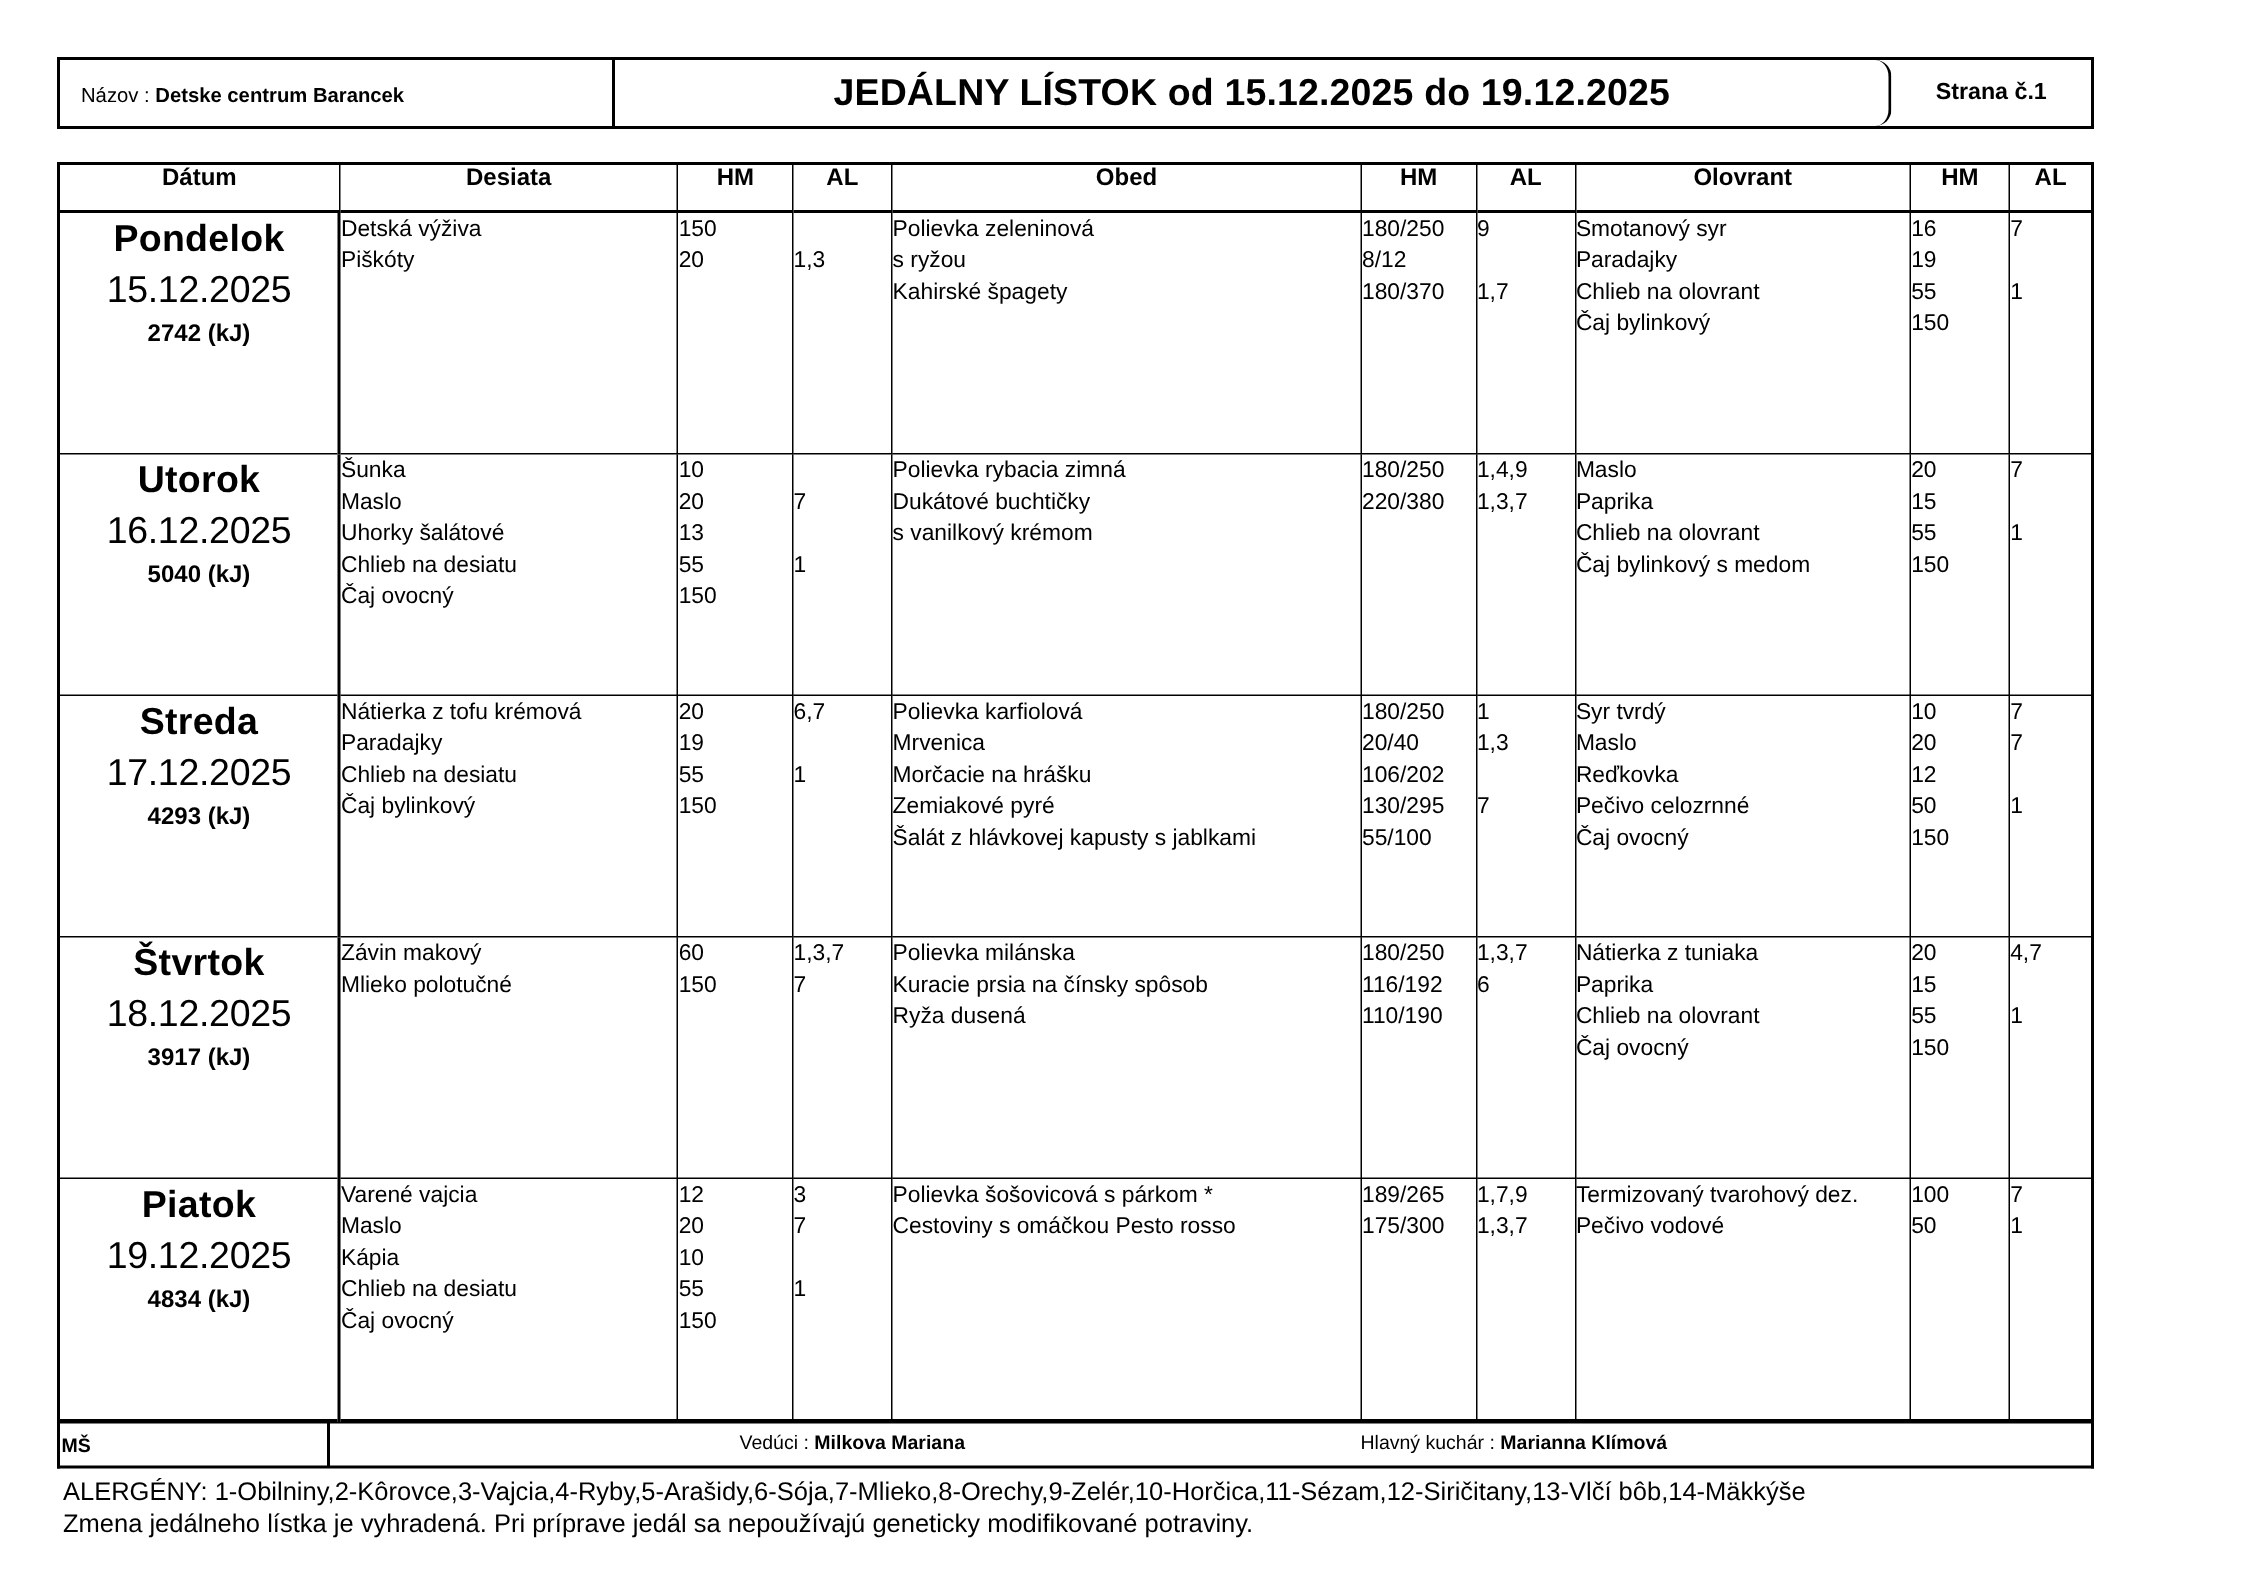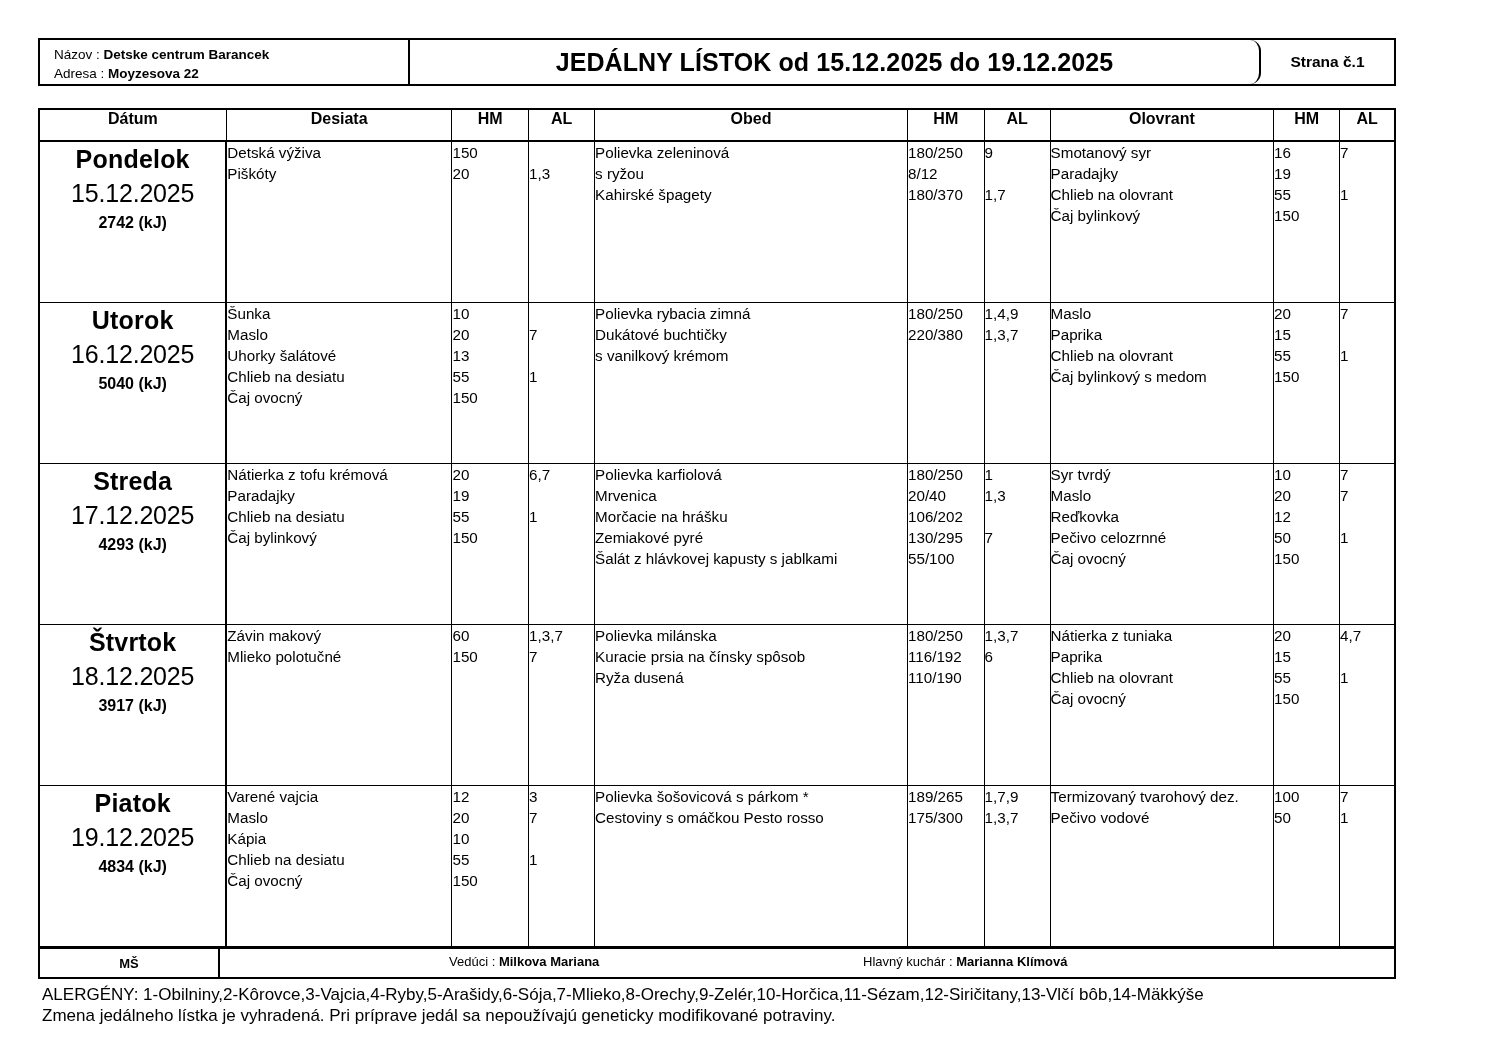--- a/index.html
+++ b/index.html
@@ -153,31 +153,31 @@
     border-top: none;
   }
   table.sign td {
     border: 1.4px solid #000;
     height: 26px;
     vertical-align: middle;
     font-size: 13px;
   }
   td.ms {
     width: 176px;
-    text-align: center;
     font-weight: bold;
     font-size: 12.5px;
     border-right: 2.5px solid #000 !important;
   }
   td.sig {
     position: relative;
   }
   .sig-wrap {
     position: relative;
     height: 26px;
+    margin-left: 44px;
   }
   .sig-ved {
     position: absolute;
     left: 228px;
     top: 4px;
     white-space: nowrap;
     font-size: 13px;
   }
   .sig-kuch {
     position: absolute;
@@ -203,24 +203,20 @@
 </head>
 <body>
 
 <div class="page">
 
   <div class="header-bar">
     <div class="hdr-org">
       <div class="org-line">
         <span class="lbl">Názov :</span>
         <span class="val">Detske centrum Barancek</span>
-      </div>
-      <div class="org-line">
-        <span class="lbl">Adresa :</span>
-        <span class="val">Moyzesova 22</span>
       </div>
     </div>
     <div class="hdr-title">JEDÁLNY LÍSTOK od 15.12.2025 do 19.12.2025</div>
     <div class="hdr-page">Strana č.1</div>
   </div>
 
   <div class="spacer"></div>
 
   <table class="menu">
     <colgroup>

